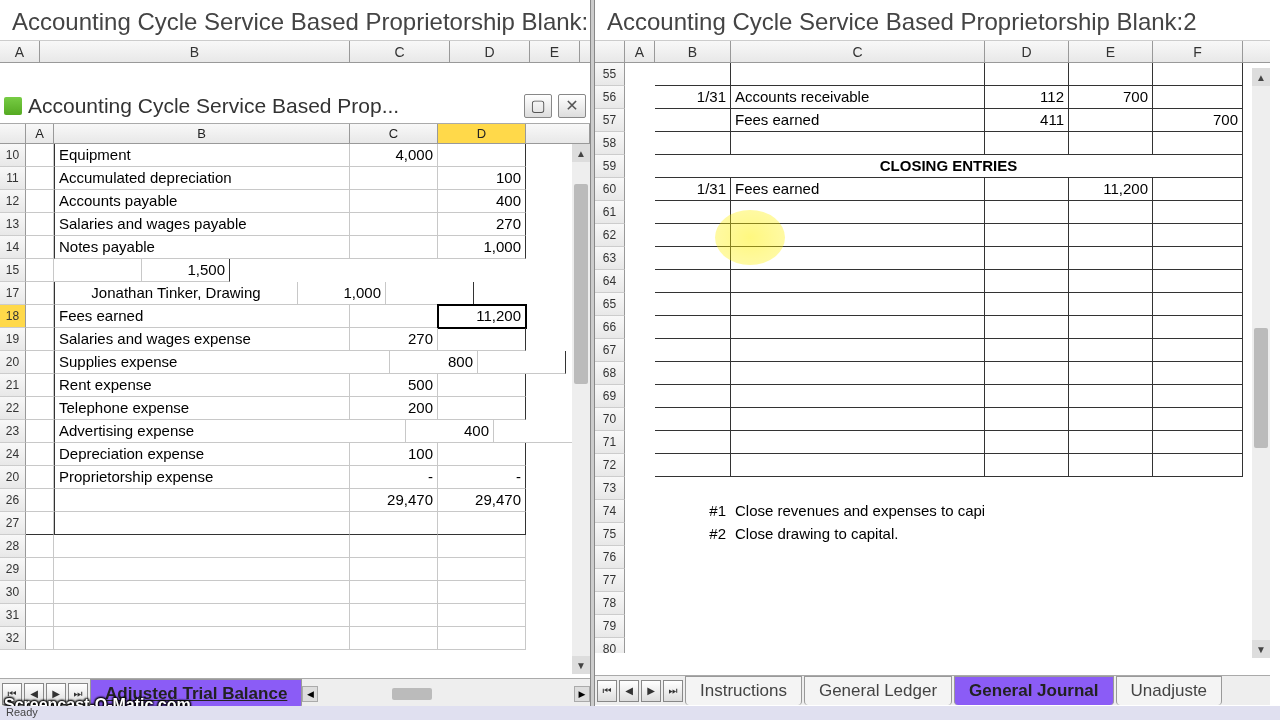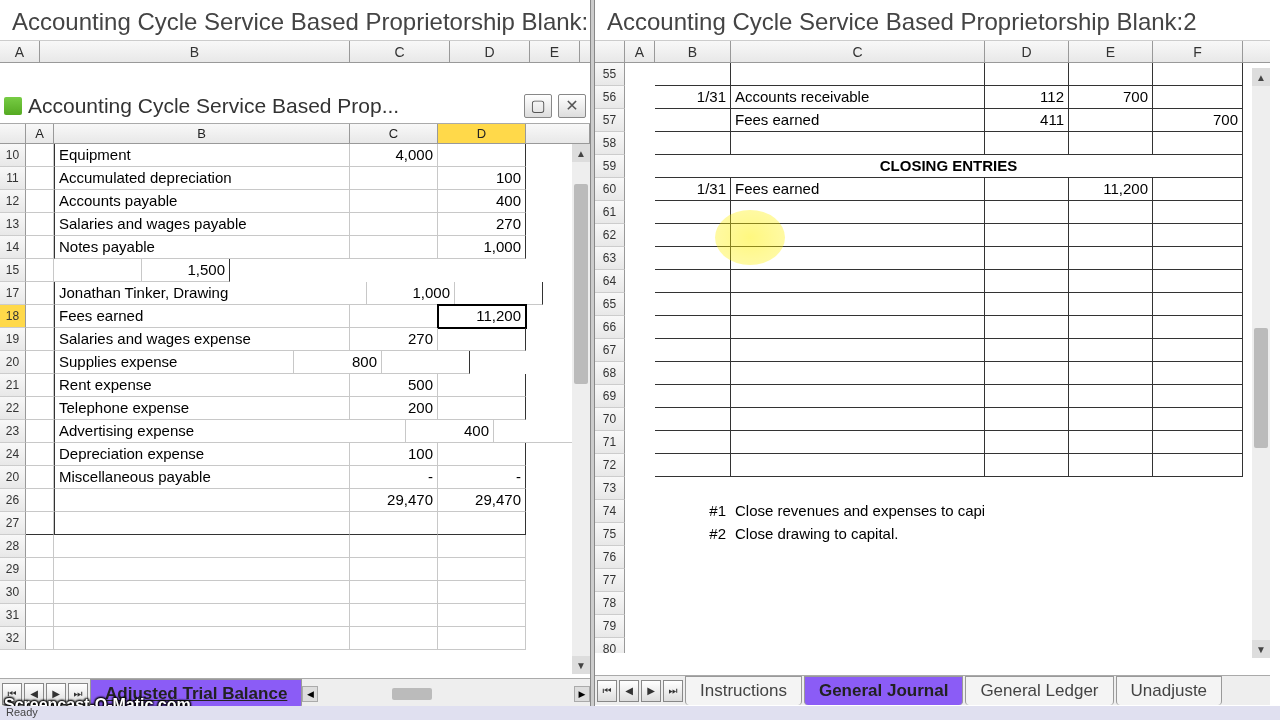--- a/index.html
+++ b/index.html
@@ -127,42 +127,42 @@
       </div>
       <div class="row">
         <div class="row-hdr">15</div>
         <div class="cell" style="width: 28px;"></div>
         <div class="cell num" style="width: 88px;"></div>
         <div class="cell num" style="width: 88px; border-right: 1px solid rgb(51, 51, 51);">1,500</div>
       </div>
       <div class="row">
         <div class="row-hdr">17</div>
         <div class="cell" style="width: 28px;"></div>
-        <div class="cell" style="width: 313px; border-left: 1px solid rgb(51, 51, 51);">Jonathan Tinker, Drawing</div>
+        <div class="cell" style="width: 244px; border-left: 1px solid rgb(51, 51, 51); text-align: center;">Jonathan Tinker, Drawing</div>
         <div class="cell num" style="width: 88px;">1,000</div>
         <div class="cell num" style="width: 88px; border-right: 1px solid rgb(51, 51, 51);"></div>
       </div>
       <div class="row">
         <div class="row-hdr selected">18</div>
         <div class="cell" style="width: 28px;"></div>
         <div class="cell" style="width: 296px; border-left: 1px solid rgb(51, 51, 51);">Fees earned</div>
         <div class="cell num" style="width: 88px;"></div>
         <div class="cell num selected-cell" style="width: 88px; border-right: 1px solid rgb(51, 51, 51);">11,200</div>
       </div>
       <div class="row">
         <div class="row-hdr">19</div>
         <div class="cell" style="width: 28px;"></div>
         <div class="cell" style="width: 296px; border-left: 1px solid rgb(51, 51, 51);">Salaries and wages expense</div>
         <div class="cell num" style="width: 88px;">270</div>
         <div class="cell num" style="width: 88px; border-right: 1px solid rgb(51, 51, 51);"></div>
       </div>
       <div class="row">
         <div class="row-hdr">20</div>
         <div class="cell" style="width: 28px;"></div>
-        <div class="cell" style="width: 240px; border-left: 1px solid rgb(51, 51, 51);">Supplies expense</div>
+        <div class="cell" style="width: 336px; border-left: 1px solid rgb(51, 51, 51);">Supplies expense</div>
         <div class="cell num" style="width: 88px;">800</div>
         <div class="cell num" style="width: 88px; border-right: 1px solid rgb(51, 51, 51);"></div>
       </div>
       <div class="row">
         <div class="row-hdr">21</div>
         <div class="cell" style="width: 28px;"></div>
         <div class="cell" style="width: 296px; border-left: 1px solid rgb(51, 51, 51);">Rent expense</div>
         <div class="cell num" style="width: 88px;">500</div>
         <div class="cell num" style="width: 88px; border-right: 1px solid rgb(51, 51, 51);"></div>
       </div>
@@ -183,21 +183,21 @@
       <div class="row">
         <div class="row-hdr">24</div>
         <div class="cell" style="width: 28px;"></div>
         <div class="cell" style="width: 296px; border-left: 1px solid rgb(51, 51, 51);">Depreciation expense</div>
         <div class="cell num" style="width: 88px;">100</div>
         <div class="cell num" style="width: 88px; border-right: 1px solid rgb(51, 51, 51);"></div>
       </div>
       <div class="row">
         <div class="row-hdr">20</div>
         <div class="cell" style="width: 28px;"></div>
-        <div class="cell" style="width: 296px; border-left: 1px solid rgb(51, 51, 51);">Miscellaneous payable</div>
+        <div class="cell" style="width: 296px; border-left: 1px solid rgb(51, 51, 51);">Proprietorship expense</div>
         <div class="cell num" style="width: 88px;">-</div>
         <div class="cell num" style="width: 88px; border-right: 1px solid rgb(51, 51, 51);">-</div>
       </div>
       <div class="row">
         <div class="row-hdr">26</div>
         <div class="cell" style="width: 28px;"></div>
         <div class="cell" style="width: 296px; border-left: 1px solid rgb(51, 51, 51);"></div>
         <div class="cell num" style="width: 88px;">29,470</div>
         <div class="cell num" style="width: 88px; border-right: 1px solid rgb(51, 51, 51);">29,470</div>
       </div>
@@ -517,22 +517,22 @@
     <div class="scroll-btn" style="bottom:0">▼</div>
   </div>
 
   <div class="sheet-tabs-row" style="bottom:15px;">
     <div class="nav-btn">⏮</div>
     <div class="nav-btn">◀</div>
     <div class="nav-btn">▶</div>
     <div class="nav-btn">⏭</div>
     <div id="right-tabs" style="display:flex;">
         <div class="tab">Instructions</div>
+        <div class="tab">General Ledger</div>
         <div class="tab active">General Journal</div>
-        <div class="tab">General Ledger</div>
         <div class="tab">Unadjuste</div>
       </div>
   </div>
 </div>
 
 <div class="highlight-circle" style="left:715px; top:210px;"></div>
 
 <div class="watermark">Screencast-O-Matic.com</div>
 
 <div class="status-bar">

